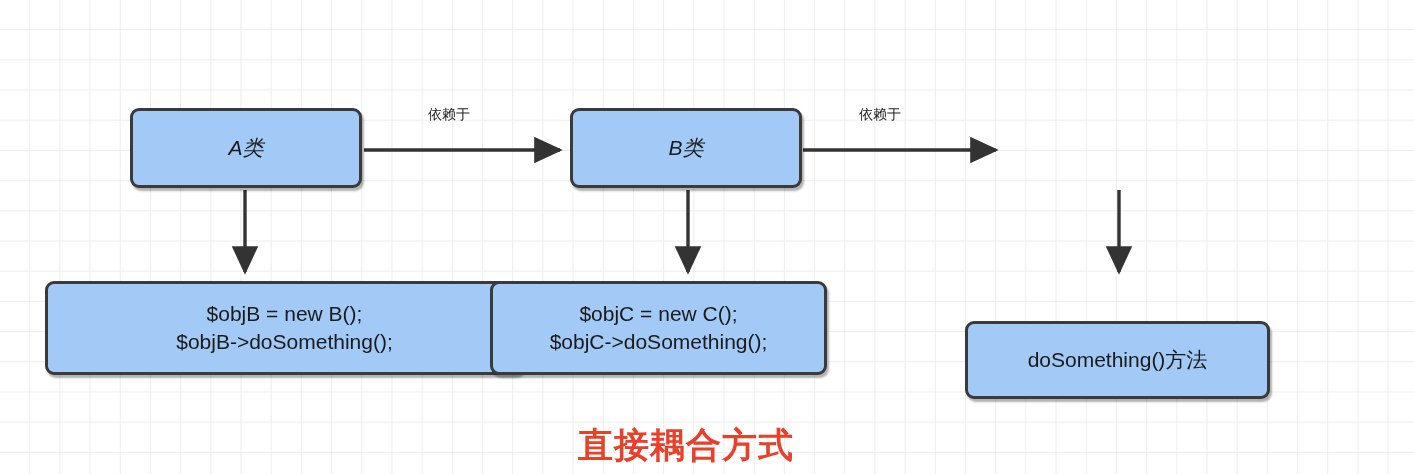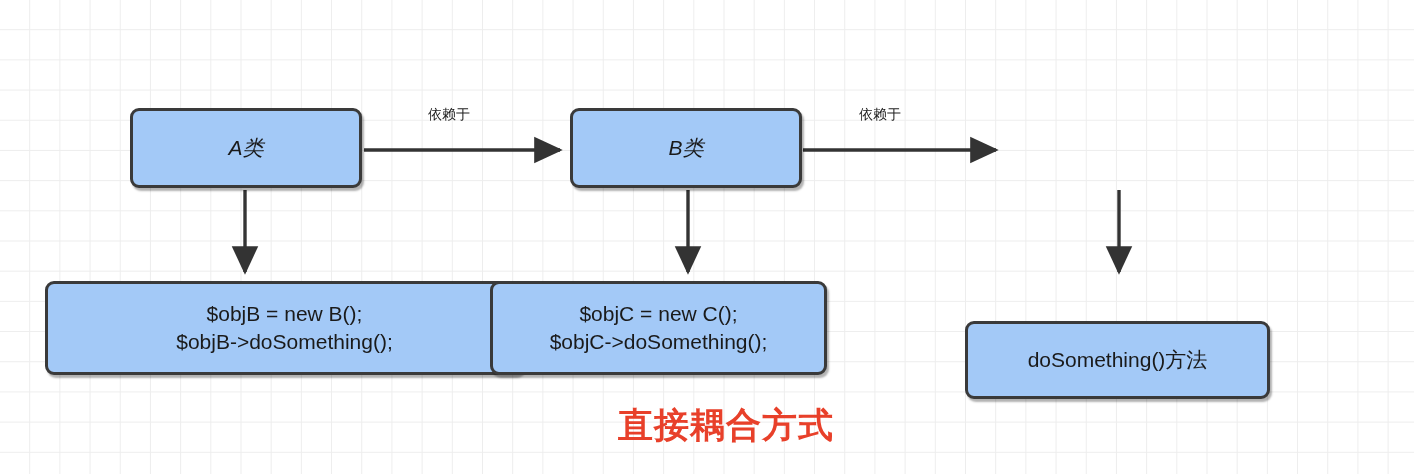--- a/index.html
+++ b/index.html
@@ -118,17 +118,17 @@
 
   <div class="node code-node" style="left:490px; top:281px; width:337px; height:94px;">
     <span class="node-label">$objC = new C();
 $objC-&gt;doSomething();</span>
   </div>
 
   <div class="node code-node" style="left:965px; top:289px; width:305px; height:78px;margin-top:32px;">
     <span class="node-label">doSomething()方法</span>
   </div>
 
-  <div class="caption" style="left:578px; top:402px;margin-left:40px;">
+  <div class="caption" style="left:578px; top:422px;">
     <span>直接耦合方式</span>
   </div>
 
 </div>
 
 </body></html>

